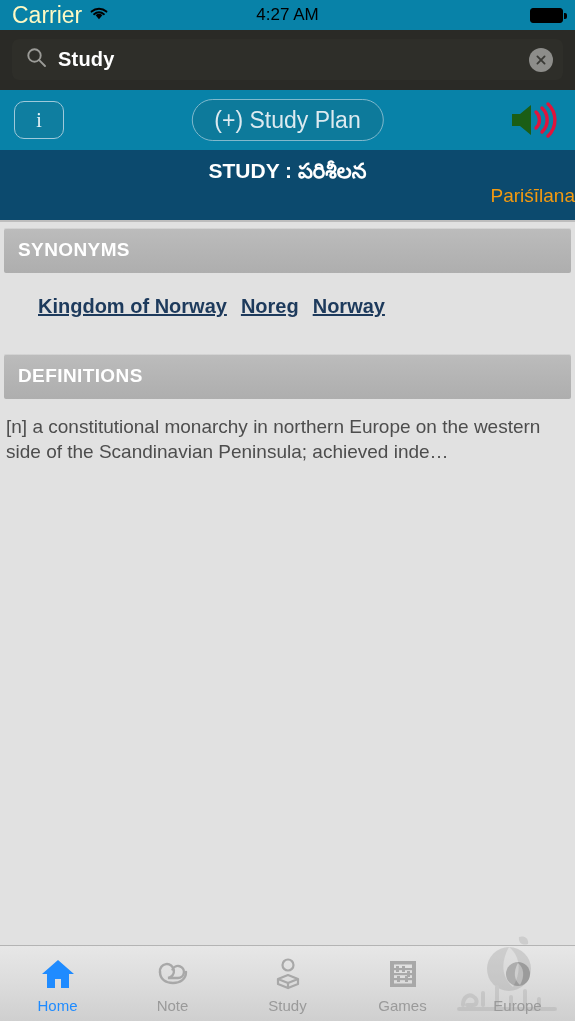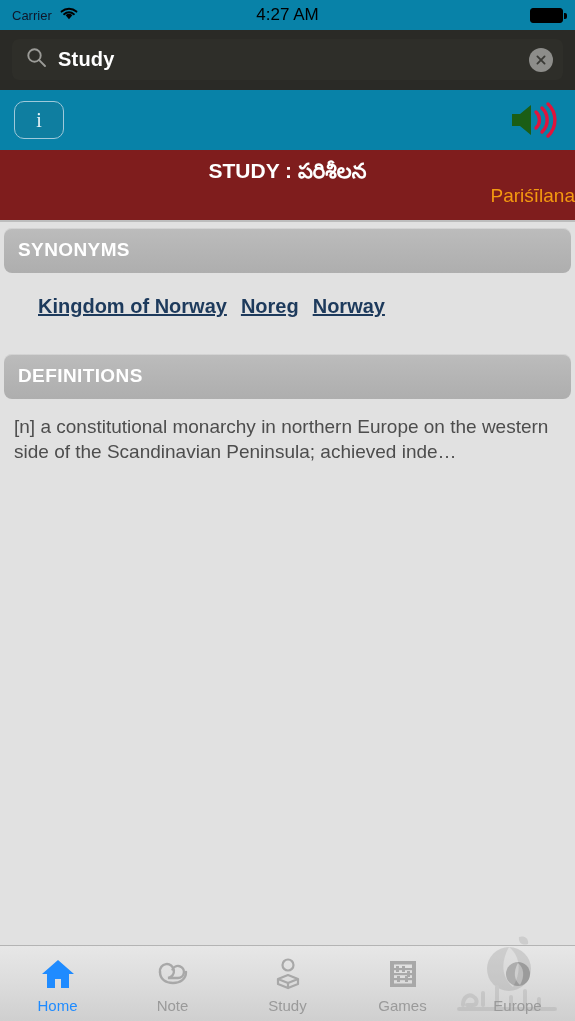--- a/index.html
+++ b/index.html
@@ -34,22 +34,22 @@
     padding: 0 12px;
     position: relative;
     flex: 0 0 30px;
   }
   .status-left {
     display: flex;
     align-items: center;
     gap: 7px;
   }
   .status-carrier {
-    font-size: 13px;
-    color: #0f172a;
+    font-size: 23px;
+    color: #fef9c3;
     font-family: "Liberation Sans", sans-serif;
   }
   .wifi-icon { display: block; }
   .status-time {
     position: absolute;
     left: 0; right: 0;
     text-align: center;
     font-size: 17px;
     color: #000;
     font-weight: normal;
@@ -152,21 +152,21 @@
   .speaker-btn {
     margin-left: auto;
     width: 54px; height: 42px;
     display: flex;
     align-items: center;
     justify-content: center;
   }
 
   
   .word-header {
-    background: #7f1d1d;
+    background: #0c4a6e;
     padding: 8px 0 11px 0;
     text-align: center;
     flex: 0 0 auto;
     border-bottom: 2px solid #bdbdbd;
   }
   .word-title {
     color: #ffffff;
     font-size: 21px;
     font-weight: bold;
     line-height: 1.2;
@@ -181,21 +181,21 @@
   
   .content {
     flex: 1 1 auto;
     background: #e1e1e1;
     overflow: hidden;
     position: relative;
   }
   .section-header {
     margin: 6px 4px 0 4px;
     height: 45px;
-    border-radius: 8px;
+    border-radius: 2px;
     background: linear-gradient(to bottom, #bcbcbc 0%, #b4b4b4 55%, #aeaeae 100%);
     display: flex;
     align-items: center;
     padding: 0 14px;
     box-shadow: 0 1px 0 rgba(255,255,255,0.35) inset;
   }
   .section-header span {
     color: #ffffff;
     font-size: 19px;
     font-weight: bold;
@@ -207,21 +207,21 @@
   .syn-link {
     color: #1d3a5c;
     font-size: 20px;
     font-weight: bold;
     text-decoration: underline;
     margin-right: 14px;
     white-space: nowrap;
     text-align: center;
   }
   .definitions-body {
-    padding: 15px 6px 0 14px;
+    padding: 15px 6px 0 6px;
   }
   .def-text {
     color: #4d4d4d;
     font-size: 19px;
     line-height: 1.35;
   }
 
   
   .tab-bar {
     flex: 0 0 76px;
@@ -292,20 +292,23 @@
           <line x1="3.4" y1="3.4" x2="10.6" y2="10.6" stroke="#3a3a36" stroke-width="1.8" stroke-linecap="round"></line>
           <line x1="10.6" y1="3.4" x2="3.4" y2="10.6" stroke="#3a3a36" stroke-width="1.8" stroke-linecap="round"></line>
         </svg>
       </span>
     </div>
   </div>
 
   <div class="toolbar">
     <div class="info-btn">
       <span>i</span>
+    </div>
+    <div class="study-plan-btn">
+      <span>(+) Study Plan</span>
     </div>
     <div class="speaker-btn">
       <svg width="52" height="40" viewBox="0 0 52 40">
         <path d="M4 14 h8 L23 5 v30 L12 26 H4 Z" fill="#1b5e16"></path>
         <path d="M28 12 a11 11 0 0 1 0 16" stroke="#e0143c" stroke-width="3.4" fill="none" stroke-linecap="round"></path>
         <path d="M34 8 a16.5 16.5 0 0 1 0 24" stroke="#e0143c" stroke-width="3.4" fill="none" stroke-linecap="round"></path>
         <path d="M40 4 a22 22 0 0 1 0 32" stroke="#e0143c" stroke-width="3.4" fill="none" stroke-linecap="round"></path>
       </svg>
     </div>
   </div>

